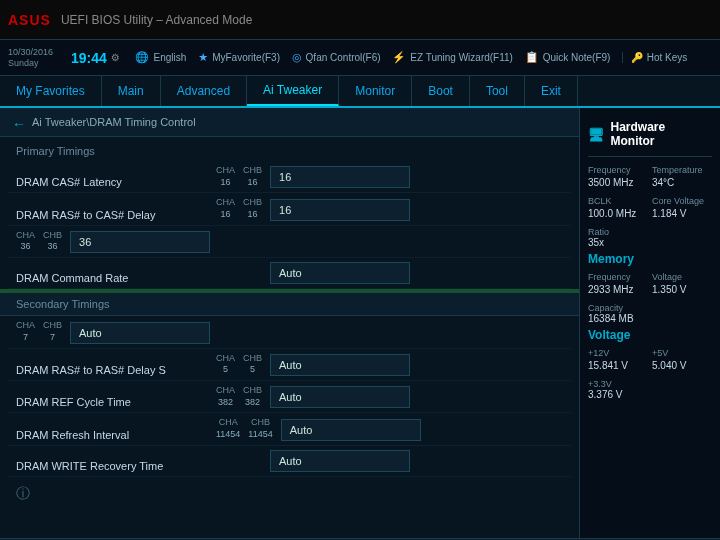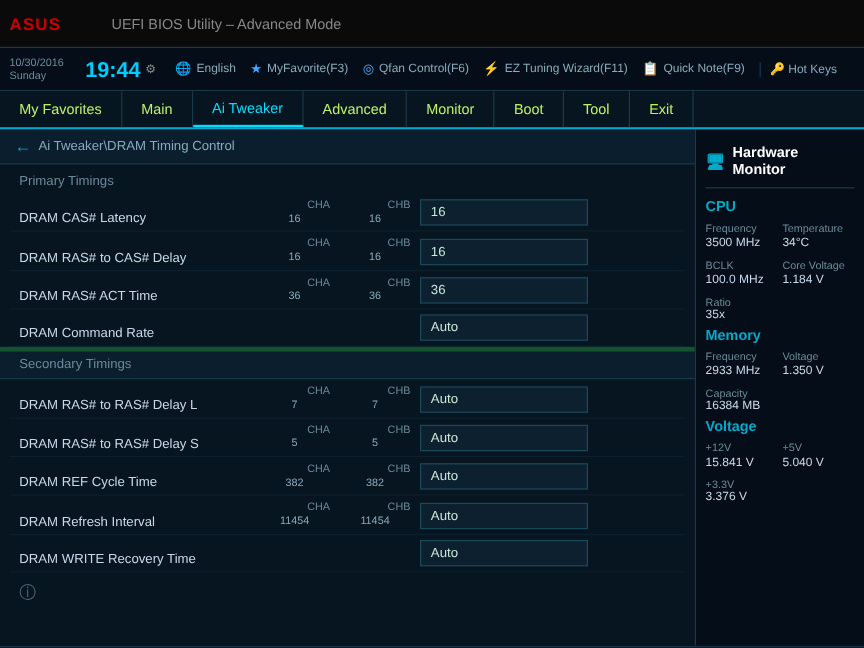--- a/index.html
+++ b/index.html
@@ -15,21 +15,20 @@
     }
 
     
     .top-bar {
       background: #0a0a0a;
       height: 40px;
       display: flex;
       align-items: center;
       padding: 0 8px;
       border-bottom: 1px solid #1a3a4a;
-      gap: 32px;
     }
     .asus-logo {
       color: #cc0000;
       font-weight: bold;
       font-size: 14px;
       margin-right: 10px;
       letter-spacing: 1px;
     }
     .bios-title {
       color: #888;
@@ -49,21 +48,21 @@
     .datetime {
       display: flex;
       flex-direction: column;
       font-size: 9px;
       color: #6a8a9a;
       line-height: 1.2;
       min-width: 55px;
     }
     .time-display {
       color: #00ccff;
-      font-size: 18px;
+      font-size: 14px;
       font-weight: bold;
       margin-left: 4px;
       line-height: 1;
     }
     .gear-icon { color: #888; font-size: 10px; }
     .info-items {
       display: flex;
       align-items: center;
       gap: 12px;
       flex: 1;
@@ -89,21 +88,21 @@
       background: #071520;
       height: 32px;
       display: flex;
       align-items: stretch;
       border-bottom: 2px solid #00aacc;
     }
     .nav-item {
       display: flex;
       align-items: center;
       padding: 0 16px;
-      color: #bef264;
+      color: #0ea5e9;
       font-size: 12px;
       cursor: pointer;
       border-right: 1px solid #1a3a4a;
     }
     .nav-item.active {
       background: #071520;
       color: #00ddff;
       border-bottom: 2px solid #00ddff;
     }
 
@@ -164,21 +163,21 @@
       margin-right: 8px;
     }
     .ch-col {
       display: flex;
       flex-direction: column;
       align-items: center;
       font-size: 9px;
       color: #6a8a9a;
       line-height: 1.3;
     }
-    .ch-col .ch-label { color: #6a8a9a; margin-left: 40px; }
+    .ch-col .ch-label { color: #6a8a9a; }
     .ch-col .ch-val { color: #8ab; }
 
     .value-box {
       background: #0d2030;
       border: 1px solid #1a4a5a;
       color: #c8e8d8;
       font-size: 11px;
       padding: 3px 8px;
       min-width: 140px;
       height: 22px;
@@ -308,22 +307,22 @@
       <span class="icon">📋</span>
       <span>Quick Note(F9)</span>
     </div>
     <div class="hot-keys">🔑 Hot Keys</div>
   </div>
 </div>
 
 <div class="nav-bar">
   <div class="nav-item">My Favorites</div>
   <div class="nav-item">Main</div>
+  <div class="nav-item">Advanced</div>
   <div class="nav-item active">Ai Tweaker</div>
-  <div class="nav-item">Advanced</div>
   <div class="nav-item">Monitor</div>
   <div class="nav-item">Boot</div>
   <div class="nav-item">Tool</div>
   <div class="nav-item">Exit</div>
 </div>
 
 <div class="main-content">
 
   <div class="left-panel">
 
@@ -360,21 +359,20 @@
             </div>
           <div class="ch-col">
               <span class="ch-label">CHB</span>
               <span class="ch-val">16</span>
             </div>
         </div>
         <div class="value-box">16</div>
       </div>
 
       <div class="timing-row">
-        <span class="timing-label">DRAM RAS# ACT Time</span>
         <div class="cha-chb">
           <div class="ch-col">
               <span class="ch-label">CHA</span>
               <span class="ch-val">36</span>
             </div>
           <div class="ch-col">
               <span class="ch-label">CHB</span>
               <span class="ch-val">36</span>
             </div>
         </div>
@@ -395,21 +393,20 @@
         </div>
         <div class="value-box">Auto</div>
       </div>
     </div>
 
     <div class="section-divider">Secondary Timings</div>
 
     <div class="timing-rows">
 
       <div class="timing-row">
-        <span class="timing-label">DRAM RAS# to RAS# Delay L</span>
         <div class="cha-chb">
           <div class="ch-col">
               <span class="ch-label">CHA</span>
               <span class="ch-val">7</span>
             </div>
           <div class="ch-col">
               <span class="ch-label">CHB</span>
               <span class="ch-val">7</span>
             </div>
         </div>
@@ -483,21 +480,20 @@
     </div>
 
   </div>
 
   <div class="right-panel">
     <div class="hw-title">
       <span class="monitor-icon">🖥</span>
       <span>Hardware Monitor</span>
     </div>
 
-    <div class="hw-section-title">CPU</div>
     <div class="hw-grid">
       <div>
           <div class="hw-label">Frequency</div>
         </div>
       <div>
           <div class="hw-label">Temperature</div>
         </div>
       <div>
           <div class="hw-value">3500 MHz</div>
         </div>

